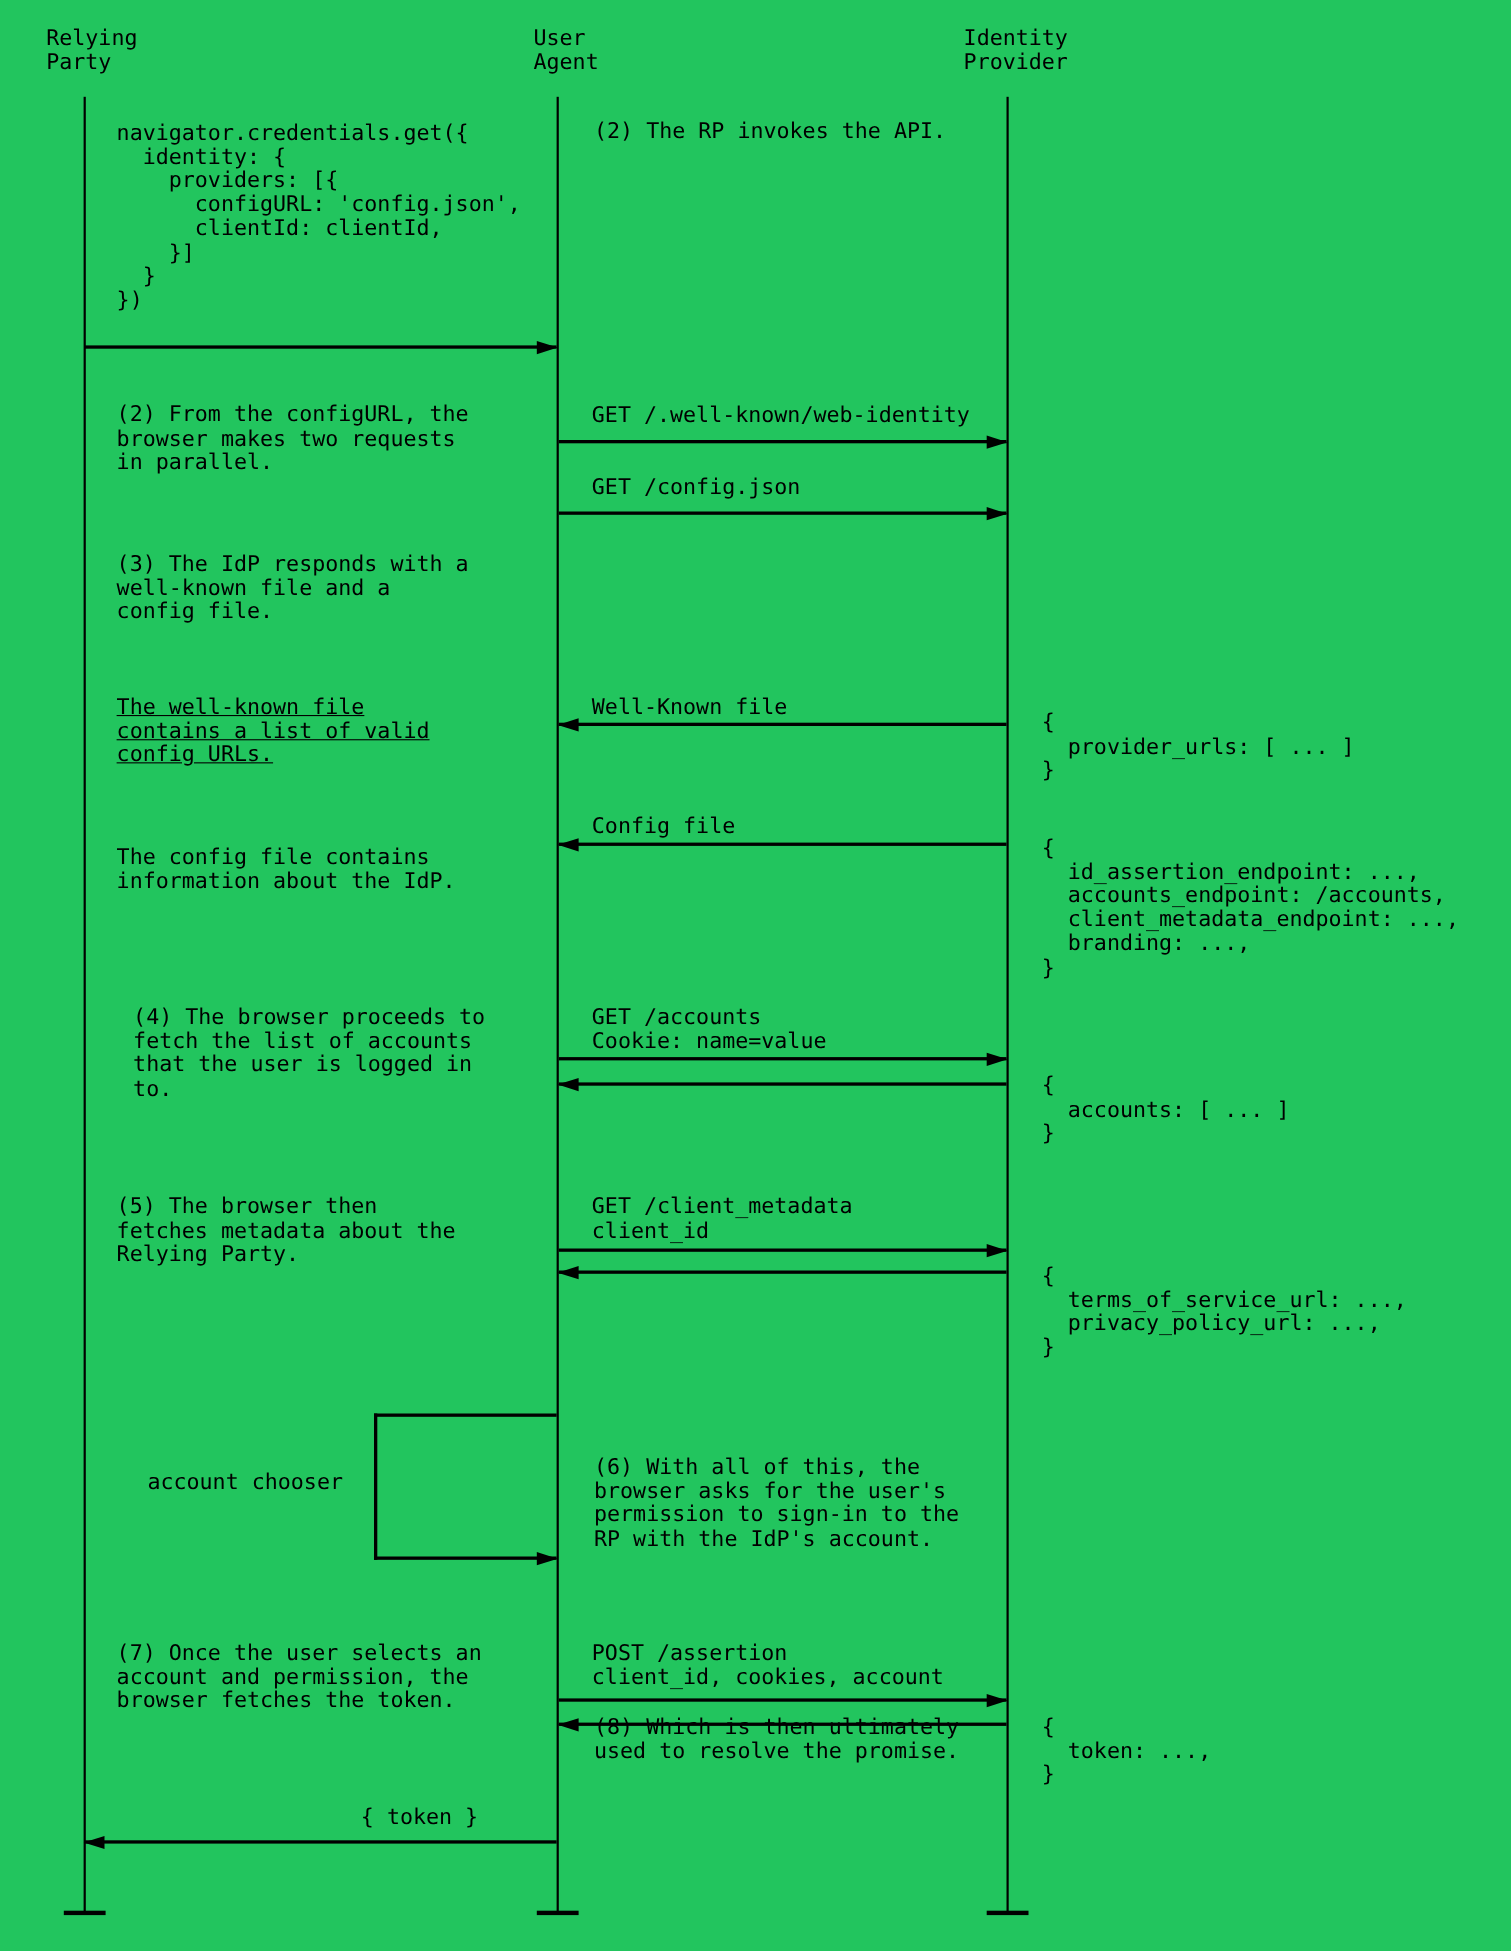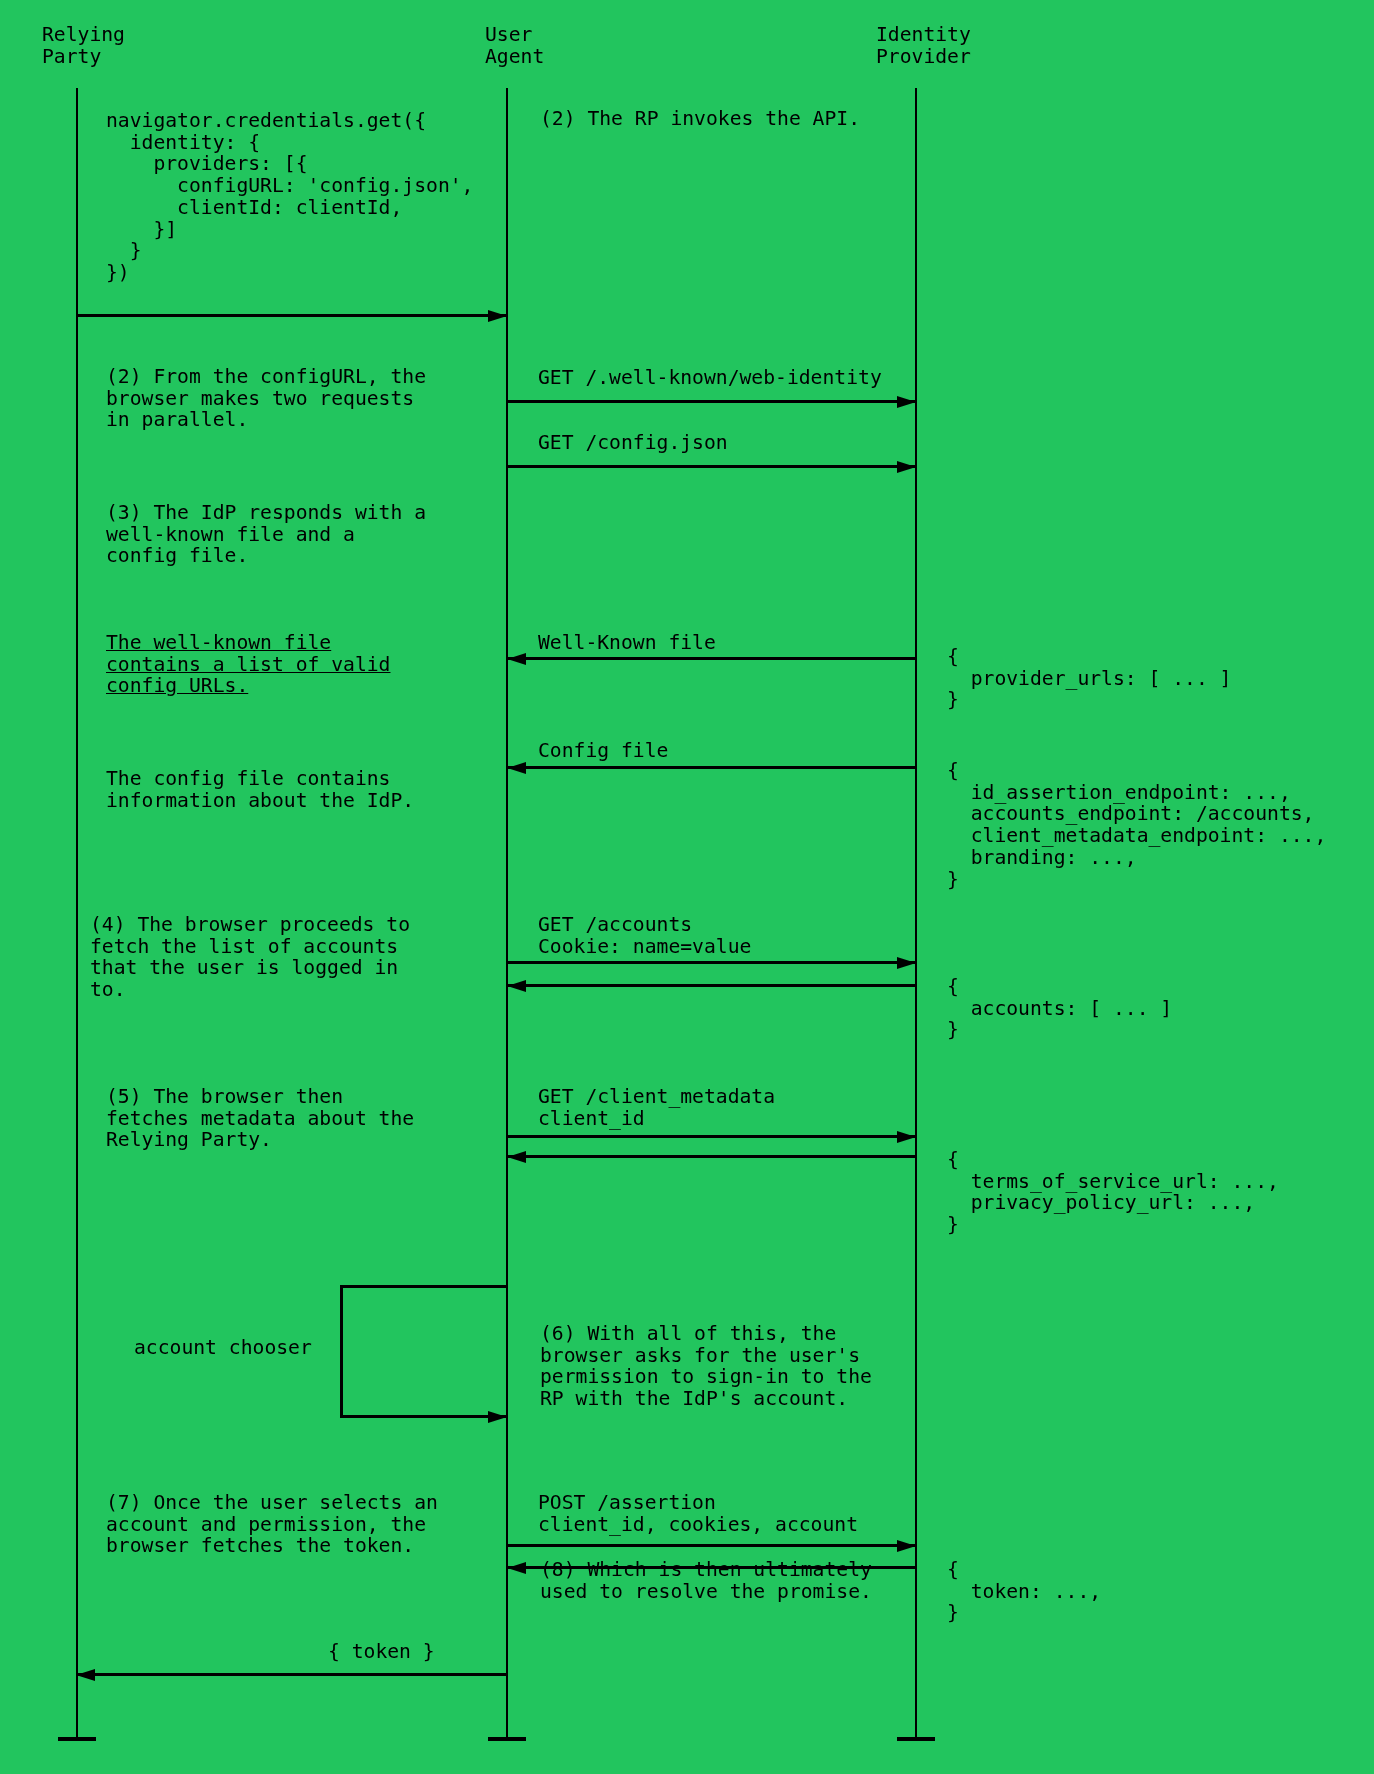--- a/index.html
+++ b/index.html
@@ -129,21 +129,21 @@
   <div class="arrow" style="left:508px; top:766px; width:407px;">
       <div class="head head-left"></div>
     </div>
   <div class="txt" style="left:947px; top:760px;">{
   id_assertion_endpoint: ...,
   accounts_endpoint: /accounts,
   client_metadata_endpoint: ...,
   branding: ...,
 }</div>
 
-  <div class="txt" style="left:90px; top:914px;">(4) The browser proceeds to
+  <div class="txt" style="left:121px; top:914px;">(4) The browser proceeds to
 fetch the list of accounts
 that the user is logged in
 to.</div>
   <div class="txt" style="left:538px; top:914px;">GET /accounts
 Cookie: name=value</div>
   <div class="arrow" style="left:508px; top:961px; width:407px;">
       <div class="head head-right"></div>
     </div>
   <div class="arrow" style="left:508px; top:984px; width:407px;">
       <div class="head head-left"></div>

